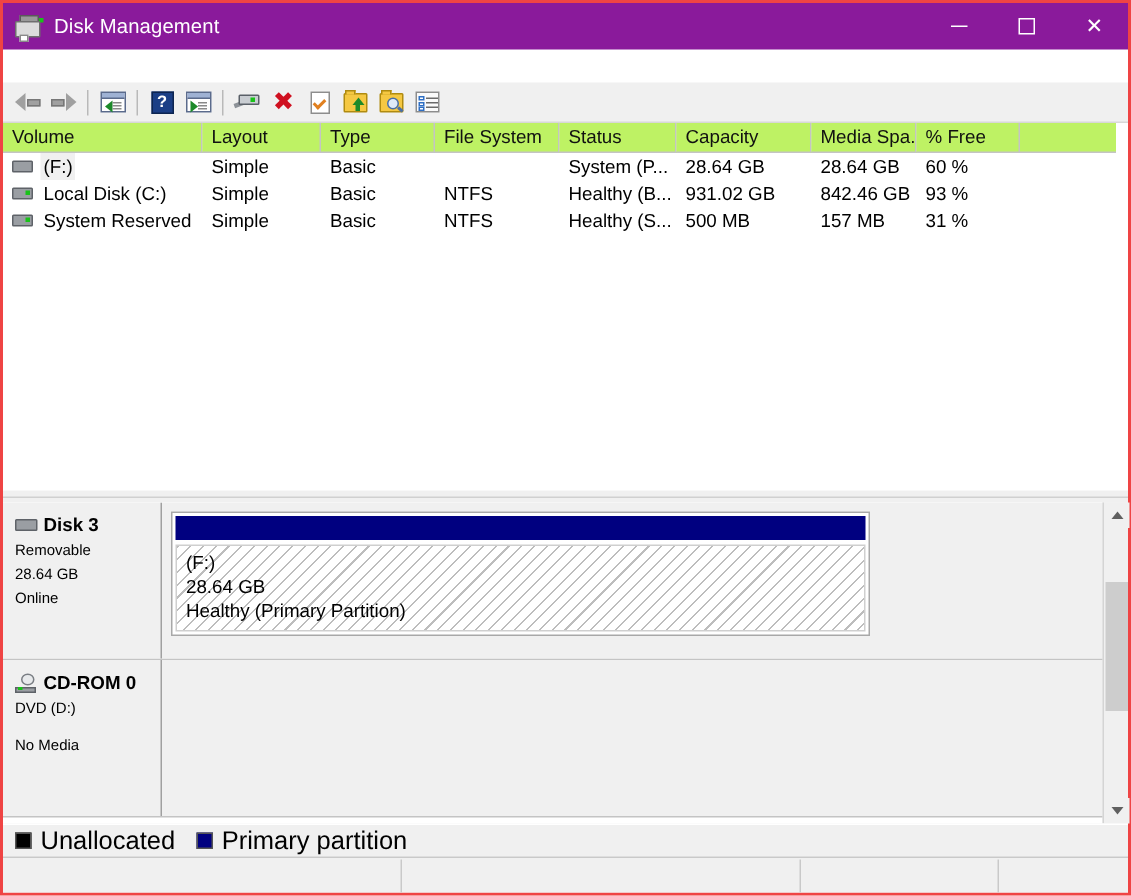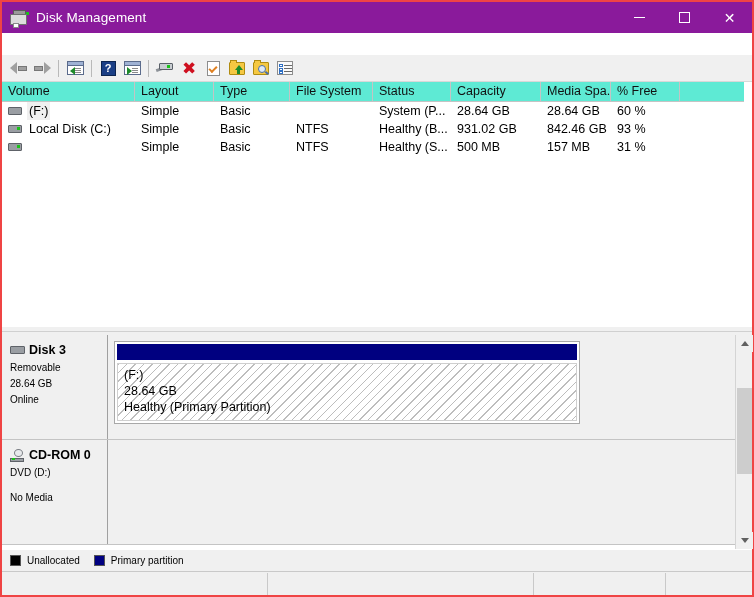--- a/index.html
+++ b/index.html
@@ -102,21 +102,21 @@
   .propicon .pc.a{top:2px;}.propicon .pc.b{top:5.5px;}.propicon .pc.c{top:9px;}
 
   
   .listpane{
     position:absolute;left:0;top:80px;width:750px;height:244px;background:#ffffff;
     box-sizing:border-box;
   }
   .hdrrow{display:flex;height:20px;box-sizing:border-box;}
   .hcell{
     box-sizing:border-box;height:20px;line-height:18px;
-    background:#5eead4;
+    background:#bef264;
     border-right:1px solid #c4c4c4;border-bottom:1px solid #c4c4c4;
     padding-left:6px;font-size:12.5px;color:#111;overflow:hidden;white-space:nowrap;
   }
   .row{display:flex;height:18px;align-items:center;}
   .cell{box-sizing:border-box;height:18px;line-height:18px;padding-left:6px;font-size:12.5px;
         overflow:hidden;white-space:nowrap;}
   .row.selected .cell.volcell .vname{background:#f0f0f0;}
   .volcell{display:flex;align-items:center;}
   .vol-ico{width:14px;height:8px;flex:0 0 auto;margin-right:5px;background:#9a9ea3;border:1px solid #5e6268;box-sizing:border-box;border-radius:1px;position:relative;}
   .vol-ico.green:after{content:"";position:absolute;right:1px;top:1px;width:3px;height:3px;background:#19c219;}
@@ -176,21 +176,21 @@
   .sb-dn{width:0;height:0;border-left:4px solid transparent;border-right:4px solid transparent;border-top:5px solid #606060;}
   .sb-track{position:absolute;top:17px;left:0;width:17px;height:180px;}
   .sb-thumb{position:absolute;left:1px;top:36px;width:15px;height:86px;background:#cdcdcd;}
 
   
   .legend{
     position:absolute;left:0;top:547px;width:750px;height:22px;background:#f0f0f0;
     display:flex;align-items:center;padding-left:8px;box-sizing:border-box;
     border-top:1px solid #ffffff;
   }
-  .lg{display:flex;align-items:center;margin-right:14px;font-size:10px;}
+  .lg{display:flex;align-items:center;margin-right:14px;font-size:17px;}
   .sw{width:11px;height:11px;margin-right:6px;border:1px solid #555;box-sizing:border-box;}
   .sw.unalloc{background:#000000;}
   .sw.primary{background:#000080;}
 
   
   .statusbar{
     position:absolute;left:0;top:569px;width:750px;height:24px;
     background:#f0f0f0;display:flex;align-items:center;box-sizing:border-box;
     border-top:1px solid #c9c9c9;
   }
@@ -339,20 +339,21 @@
       <div class="cell" style="width:83px">NTFS</div>
       <div class="cell" style="width:78px">Healthy (B...</div>
       <div class="cell" style="width:90px">931.02 GB</div>
       <div class="cell" style="width:70px">842.46 GB</div>
       <div class="cell" style="width:69px">93 %</div>
     </div>
 
     <div class="row">
       <div class="cell volcell" style="width:133px">
         <span class="vol-ico green"></span>
+        <span class="vname">System Reserved</span>
       </div>
       <div class="cell" style="width:79px">Simple</div>
       <div class="cell" style="width:76px">Basic</div>
       <div class="cell" style="width:83px">NTFS</div>
       <div class="cell" style="width:78px">Healthy (S...</div>
       <div class="cell" style="width:90px">500 MB</div>
       <div class="cell" style="width:70px">157 MB</div>
       <div class="cell" style="width:69px">31 %</div>
     </div>
   </div>

